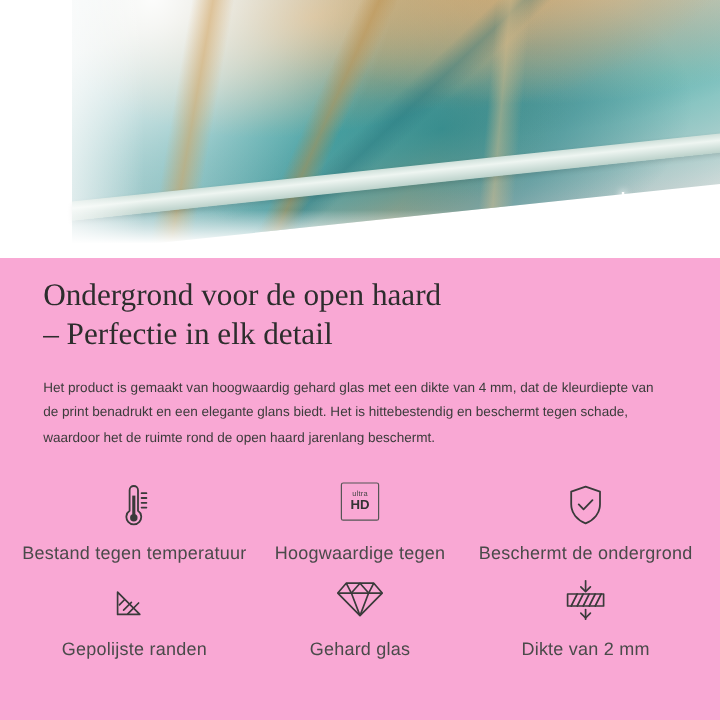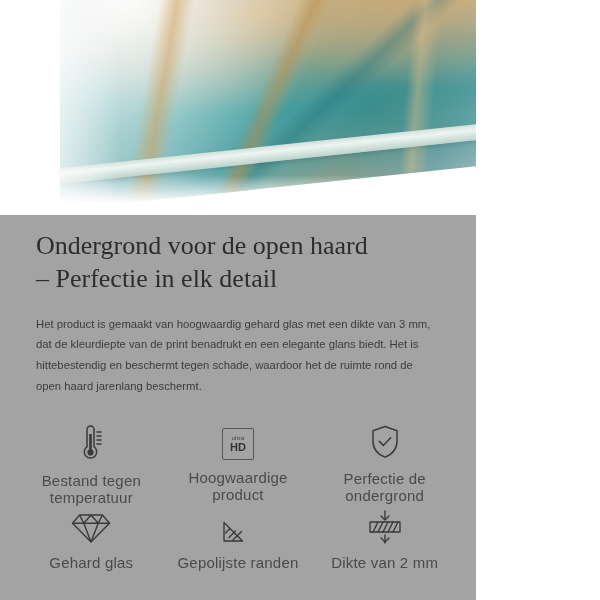--- a/index.html
+++ b/index.html
@@ -8,23 +8,23 @@
   }
   body {
     width: 600px;
     height: 600px;
     background: #ffffff;
     font-family: "Liberation Sans", sans-serif;
     overflow: hidden;
   }
   .page {
     position: relative;
-    width: 476px;
+    width: 600px;
     height: 600px;
-    background: #a3a3a3;
+    background: #f9a8d4;
     overflow: hidden;
   }
 
   
   .hero {
     position: relative;
     width: 600px;
     height: 215px;
     overflow: hidden;
     background: #ffffff;
@@ -138,21 +138,21 @@
   }
   .feature {
     display: flex;
     flex-direction: column;
     align-items: center;
     justify-content: flex-start;
   }
   .feature-icon {
     height: 42px;
     display: flex;
-    align-items: flex-end;
+    align-items: flex-start;
     justify-content: center;
   }
   .feature-label {
     margin-top: 9px;
     font-size: 15px;
     color: #4a4a4a;
     text-align: center;
     letter-spacing: 0.2px;
   }
   .ultrahd {
@@ -179,21 +179,21 @@
     <div class="hero-edge"></div>
     <div class="sparkle sparkle-1"></div>
     <div class="sparkle sparkle-2"></div>
     <div class="hero-fade-left"></div>
     <div class="hero-fade-bottom"></div>
   </div>
 
   <div class="content">
     <h1 class="headline">Ondergrond voor de open haard
 – Perfectie in elk detail</h1>
-    <p class="body-copy">Het product is gemaakt van hoogwaardig gehard glas met een dikte van 3 mm, dat de kleurdiepte van de print benadrukt en een elegante glans biedt. Het is hittebestendig en beschermt tegen schade, waardoor het de ruimte rond de open haard jarenlang beschermt.</p>
+    <p class="body-copy">Het product is gemaakt van hoogwaardig gehard glas met een dikte van 4 mm, dat de kleurdiepte van de print benadrukt en een elegante glans biedt. Het is hittebestendig en beschermt tegen schade, waardoor het de ruimte rond de open haard jarenlang beschermt.</p>
   </div>
 
   <div class="features">
 
     <div class="feature">
       <div class="feature-icon">
         <svg width="34" height="40" viewBox="0 0 34 40" fill="none" stroke="#3a3a3a" stroke-width="1.5" stroke-linecap="round">
           <path d="M13 6.5a3.5 3.5 0 0 1 7 0v17.2a6.2 6.2 0 1 1-7 0V6.5z"></path>
           <circle cx="16.5" cy="29.4" r="3.1" fill="#3a3a3a" stroke="none"></circle>
           <rect x="15.2" y="11" width="2.6" height="16" fill="#3a3a3a" stroke="none"></rect>
@@ -203,54 +203,54 @@
       <div class="feature-label">Bestand tegen temperatuur</div>
     </div>
 
     <div class="feature">
       <div class="feature-icon">
         <div class="ultrahd">
           <span class="u1">ultra</span>
           <span class="u2">HD</span>
         </div>
       </div>
-      <div class="feature-label">Hoogwaardige product</div>
+      <div class="feature-label">Hoogwaardige tegen</div>
     </div>
 
     <div class="feature">
       <div class="feature-icon">
         <svg width="34" height="38" viewBox="0 0 34 38" fill="none" stroke="#3a3a3a" stroke-width="1.5" stroke-linejoin="round" stroke-linecap="round">
           <path d="M17 3.5l12 4.2v10.6c0 7.4-5 13.1-12 15.8-7-2.7-12-8.4-12-15.8V7.7L17 3.5z"></path>
           <path d="M11.3 18.4l4 4 7.4-7.6"></path>
         </svg>
       </div>
-      <div class="feature-label">Perfectie de ondergrond</div>
+      <div class="feature-label">Beschermt de ondergrond</div>
+    </div>
+
+    <div class="feature">
+      <div class="feature-icon">
+        <svg width="34" height="34" viewBox="0 0 34 34" fill="none" stroke="#3a3a3a" stroke-width="1.4" stroke-linecap="round" stroke-linejoin="round">
+          <path d="M3 30V11.5L21.5 30H3z"></path>
+          <path d="M8 26.5l6.5-6.5M11.5 29.5l9-9M4.5 22l4-4"></path>
+        </svg>
+      </div>
+      <div class="feature-label">Gepolijste randen</div>
     </div>
 
     <div class="feature">
       <div class="feature-icon">
         <svg width="40" height="34" viewBox="0 0 40 34" fill="none" stroke="#3a3a3a" stroke-width="1.4" stroke-linejoin="round">
           <path d="M8.5 4h23l7 8.2L20 31 1.5 12.2 8.5 4z"></path>
           <path d="M1.5 12.2h37"></path>
           <path d="M8.5 4l4.3 8.2L20 31"></path>
           <path d="M31.5 4l-4.3 8.2L20 31"></path>
           <path d="M12.8 12.2L20 4l7.2 8.2"></path>
         </svg>
       </div>
       <div class="feature-label">Gehard glas</div>
-    </div>
-
-    <div class="feature">
-      <div class="feature-icon">
-        <svg width="34" height="34" viewBox="0 0 34 34" fill="none" stroke="#3a3a3a" stroke-width="1.4" stroke-linecap="round" stroke-linejoin="round">
-          <path d="M3 30V11.5L21.5 30H3z"></path>
-          <path d="M8 26.5l6.5-6.5M11.5 29.5l9-9M4.5 22l4-4"></path>
-        </svg>
-      </div>
-      <div class="feature-label">Gepolijste randen</div>
     </div>
 
     <div class="feature">
       <div class="feature-icon">
         <svg width="40" height="36" viewBox="0 0 40 36" fill="none" stroke="#3a3a3a" stroke-width="1.4" stroke-linecap="round" stroke-linejoin="round">
           <path d="M20 2v8"></path>
           <path d="M16 7l4 4 4-4"></path>
           <path d="M20 34v-8"></path>
           <path d="M16 29l4 4 4-4"></path>
           <rect x="5" y="13" width="30" height="10"></rect>

